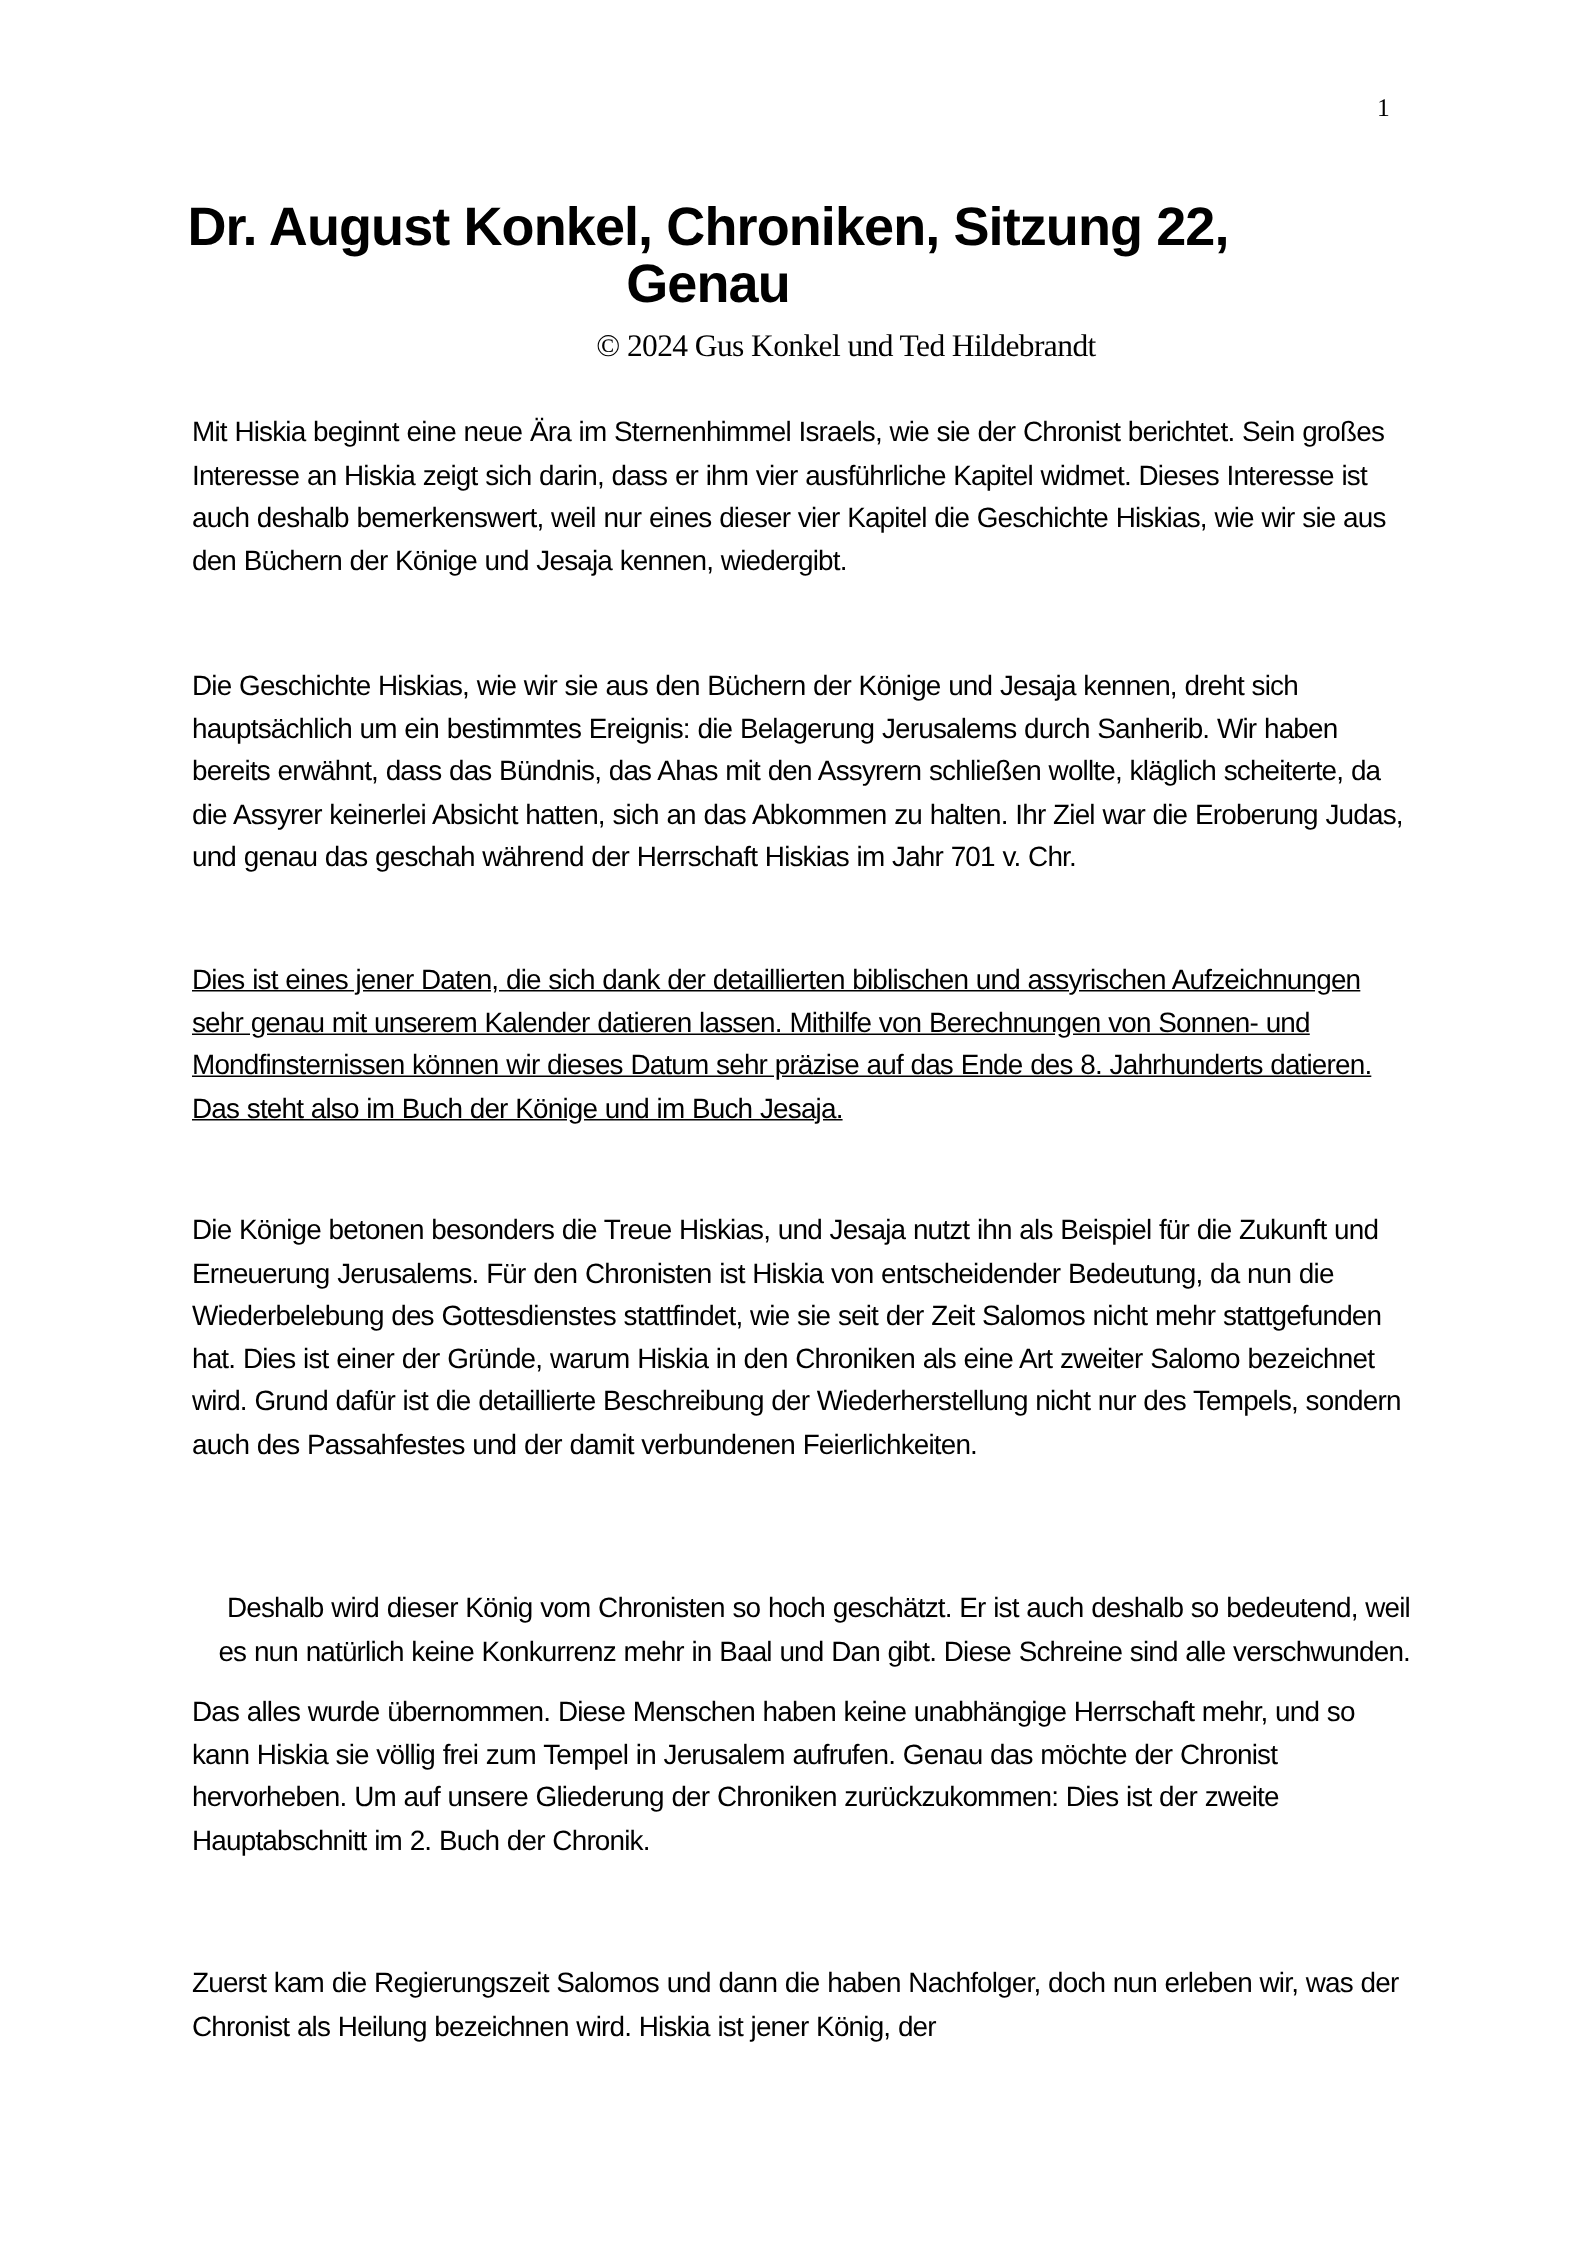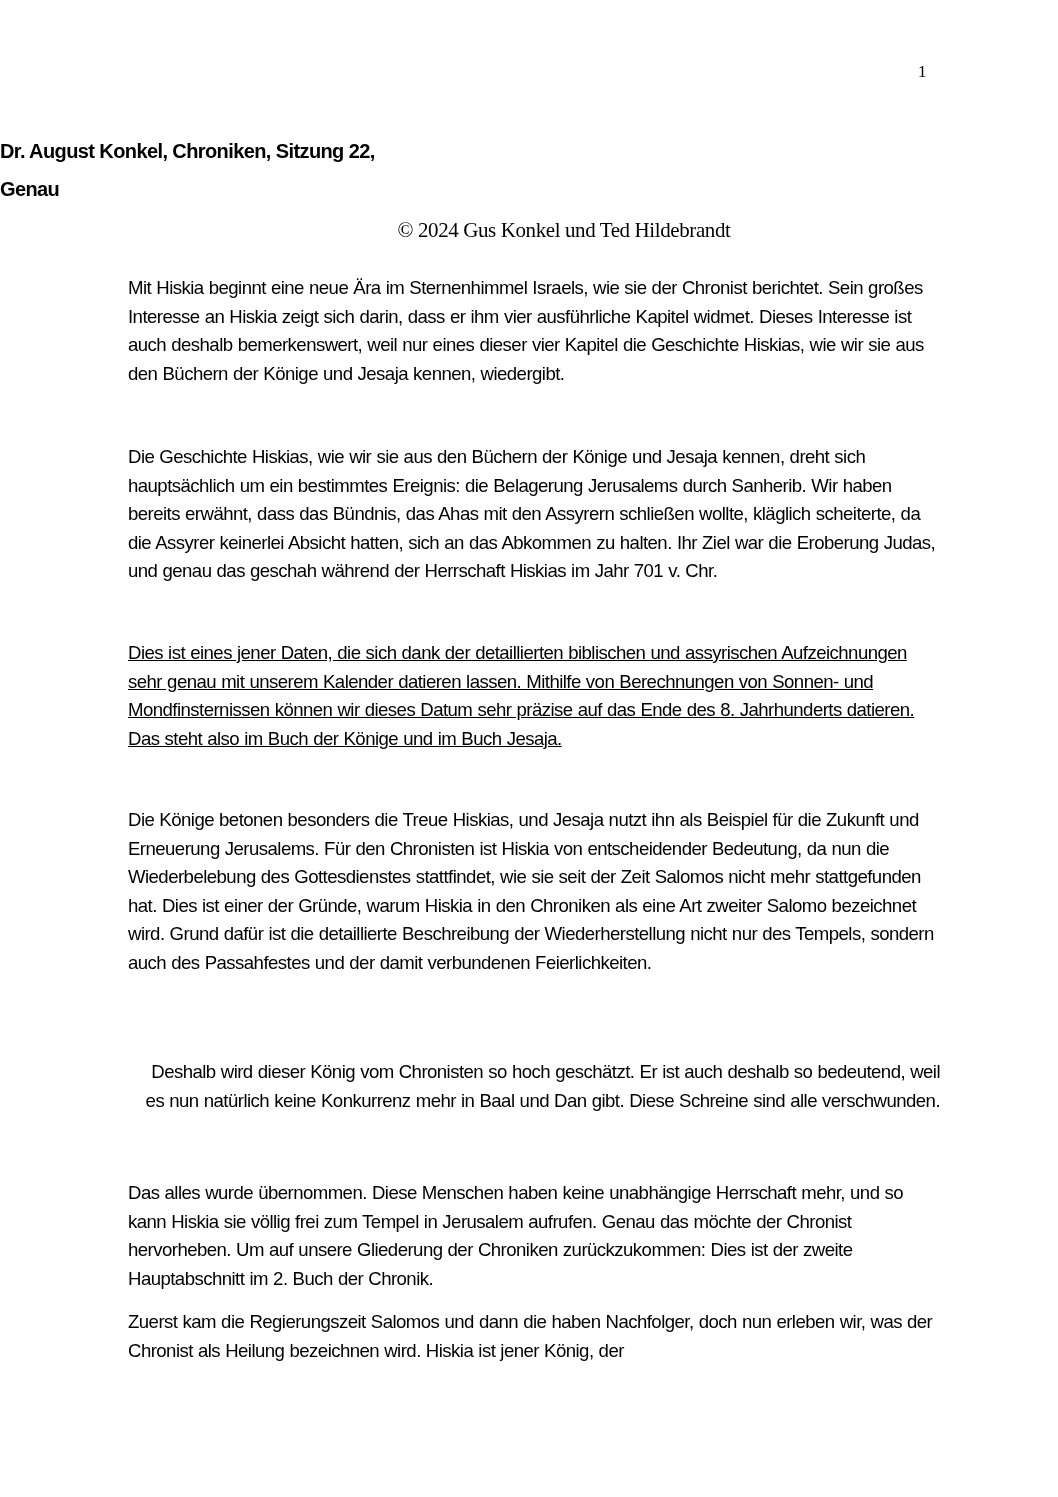--- a/index.html
+++ b/index.html
@@ -19,24 +19,24 @@
       top: 62px;
       left: 918px;
       font-family: "Liberation Serif", serif;
       font-size: 17px;
     }
     .title {
       position: absolute;
       top: 132px;
       left: 0;
       width: 944px;
-      text-align: left;
+      text-align: center;
       font-family: "Liberation Sans", sans-serif;
       font-weight: bold;
-      font-size: 20px;
+      font-size: 36px;
       line-height: 38px;
       letter-spacing: -0.6px;
     }
     .title span { display: block; }
     .copyright {
       position: absolute;
       top: 218px;
       left: 0;
       width: 1058px;
       text-align: center;
@@ -73,15 +73,15 @@
 </div>
 
 <div class="copyright">© 2024 Gus Konkel und Ted Hildebrandt</div>
 
 <div class="body-text" style="top:0;">
   <p class="para" style="top:274px;">Mit Hiskia beginnt eine neue Ära im Sternenhimmel Israels, wie sie der Chronist berichtet. Sein großes Interesse an Hiskia zeigt sich darin, dass er ihm vier ausführliche Kapitel widmet. Dieses Interesse ist auch deshalb bemerkenswert, weil nur eines dieser vier Kapitel die Geschichte Hiskias, wie wir sie aus den Büchern der Könige und Jesaja kennen, wiedergibt.</p>
   <p class="para" style="top:443px;">Die Geschichte Hiskias, wie wir sie aus den Büchern der Könige und Jesaja kennen, dreht sich hauptsächlich um ein bestimmtes Ereignis: die Belagerung Jerusalems durch Sanherib. Wir haben bereits erwähnt, dass das Bündnis, das Ahas mit den Assyrern schließen wollte, kläglich scheiterte, da die Assyrer keinerlei Absicht hatten, sich an das Abkommen zu halten. Ihr Ziel war die Eroberung Judas, und genau das geschah während der Herrschaft Hiskias im Jahr 701 v. Chr.</p>
   <p class="para" style="top:639px;text-decoration:underline;">Dies ist eines jener Daten, die sich dank der detaillierten biblischen und assyrischen Aufzeichnungen sehr genau mit unserem Kalender datieren lassen. Mithilfe von Berechnungen von Sonnen- und Mondfinsternissen können wir dieses Datum sehr präzise auf das Ende des 8. Jahrhunderts datieren. Das steht also im Buch der Könige und im Buch Jesaja.</p>
   <p class="para" style="top:806px;">Die Könige betonen besonders die Treue Hiskias, und Jesaja nutzt ihn als Beispiel für die Zukunft und Erneuerung Jerusalems. Für den Chronisten ist Hiskia von entscheidender Bedeutung, da nun die Wiederbelebung des Gottesdienstes stattfindet, wie sie seit der Zeit Salomos nicht mehr stattgefunden hat. Dies ist einer der Gründe, warum Hiskia in den Chroniken als eine Art zweiter Salomo bezeichnet wird. Grund dafür ist die detaillierte Beschreibung der Wiederherstellung nicht nur des Tempels, sondern auch des Passahfestes und der damit verbundenen Feierlichkeiten.</p>
   <p class="para" style="top:1058px;text-align:right;">Deshalb wird dieser König vom Chronisten so hoch geschätzt. Er ist auch deshalb so bedeutend, weil es nun natürlich keine Konkurrenz mehr in Baal und Dan gibt. Diese Schreine sind alle verschwunden.</p>
-  <p class="para" style="top:1179px;">Das alles wurde übernommen. Diese Menschen haben keine unabhängige Herrschaft mehr, und so kann Hiskia sie völlig frei zum Tempel in Jerusalem aufrufen. Genau das möchte der Chronist hervorheben. Um auf unsere Gliederung der Chroniken zurückzukommen: Dies ist der zweite Hauptabschnitt im 2. Buch der Chronik.</p>
+  <p class="para" style="top:1127px;">Das alles wurde übernommen. Diese Menschen haben keine unabhängige Herrschaft mehr, und so kann Hiskia sie völlig frei zum Tempel in Jerusalem aufrufen. Genau das möchte der Chronist hervorheben. Um auf unsere Gliederung der Chroniken zurückzukommen: Dies ist der zweite Hauptabschnitt im 2. Buch der Chronik.</p>
   <p class="para" style="top:1308px;">Zuerst kam die Regierungszeit Salomos und dann die haben Nachfolger, doch nun erleben wir, was der Chronist als Heilung bezeichnen wird. Hiskia ist jener König, der</p>
 </div>
 
 </body></html>

